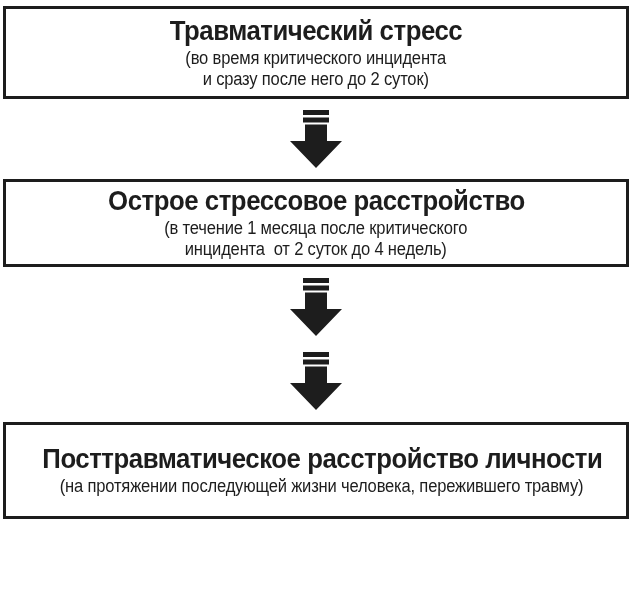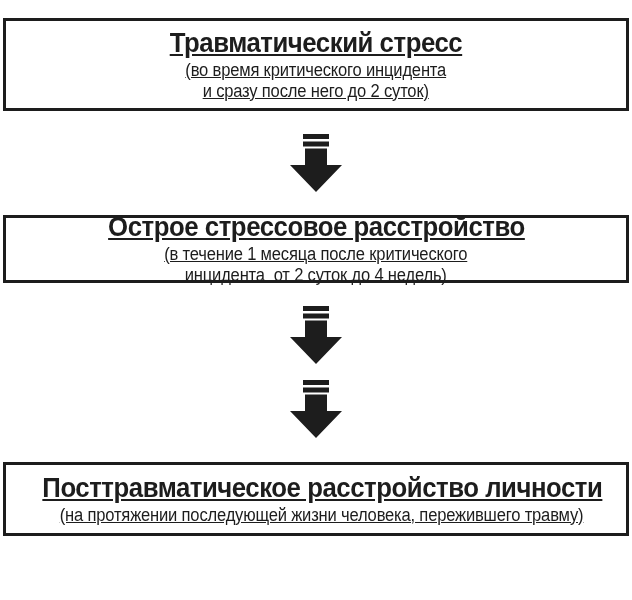--- a/index.html
+++ b/index.html
@@ -13,33 +13,32 @@
     height: 600px;
     box-sizing: border-box;
     padding-top: 2px;
     background: var(--bg, #ffffff);
     font-family: "Liberation Sans", "DejaVu Sans", sans-serif;
     color: var(--ink, #1d1d1d);
     overflow: hidden;
   }
   .box {
     height: 93px;
-    margin: 16px 3px;
+    margin: 4px 3px;
     border: 3px solid var(--ink, #1d1d1d);
     box-sizing: border-box;
     background: #ffffff;
     display: flex;
     flex-direction: column;
     align-items: center;
     justify-content: center;
     text-align: center;
-    text-decoration: underline;
   }
-  .box.h96 { height: 68px; }
-  .box.h90 { height: 74px; padding-left: 12px; }
+  .box.h96 { height: 88px; }
+  .box.h90 { height: 97px; padding-left: 12px; }
   .title {
     font-weight: bold;
     font-size: 28px;
     line-height: 30px;
     letter-spacing: -0.5px;
     white-space: nowrap;
     transform: scaleX(0.92);
   }
   .subtitle {
     font-size: 18px;

